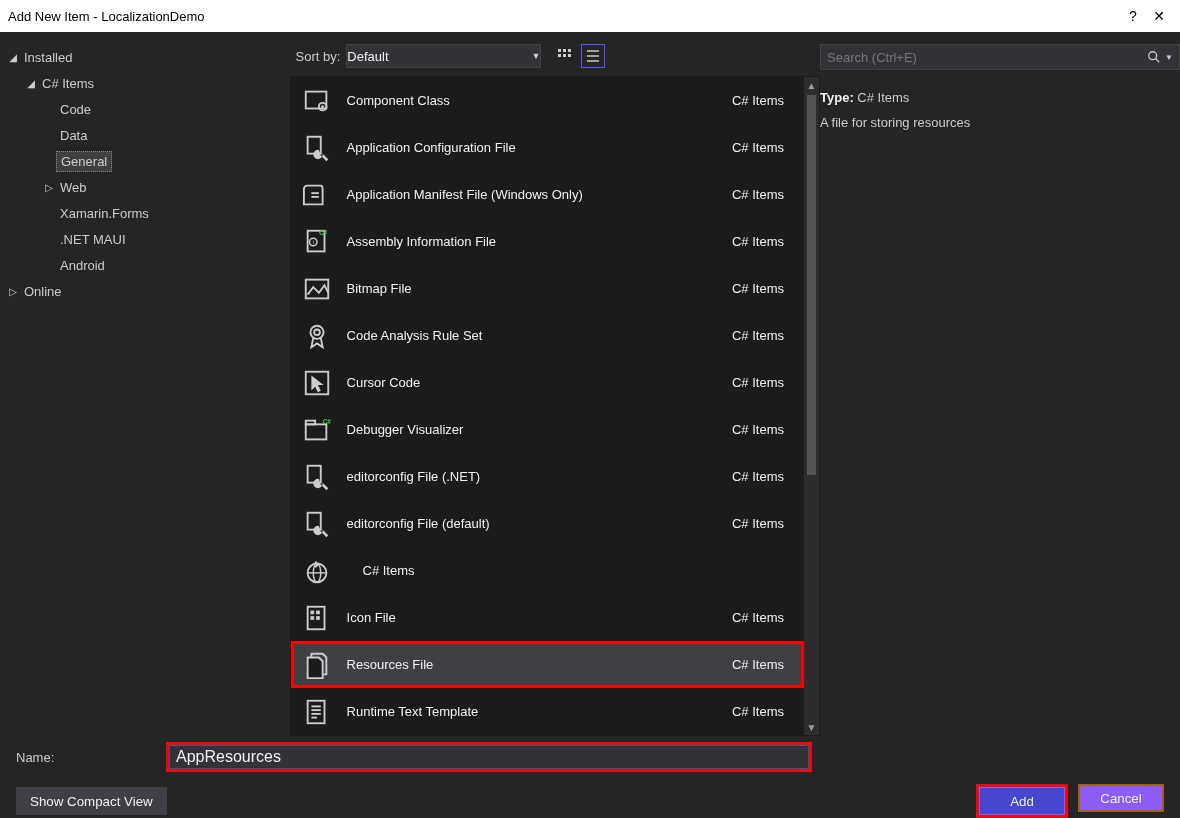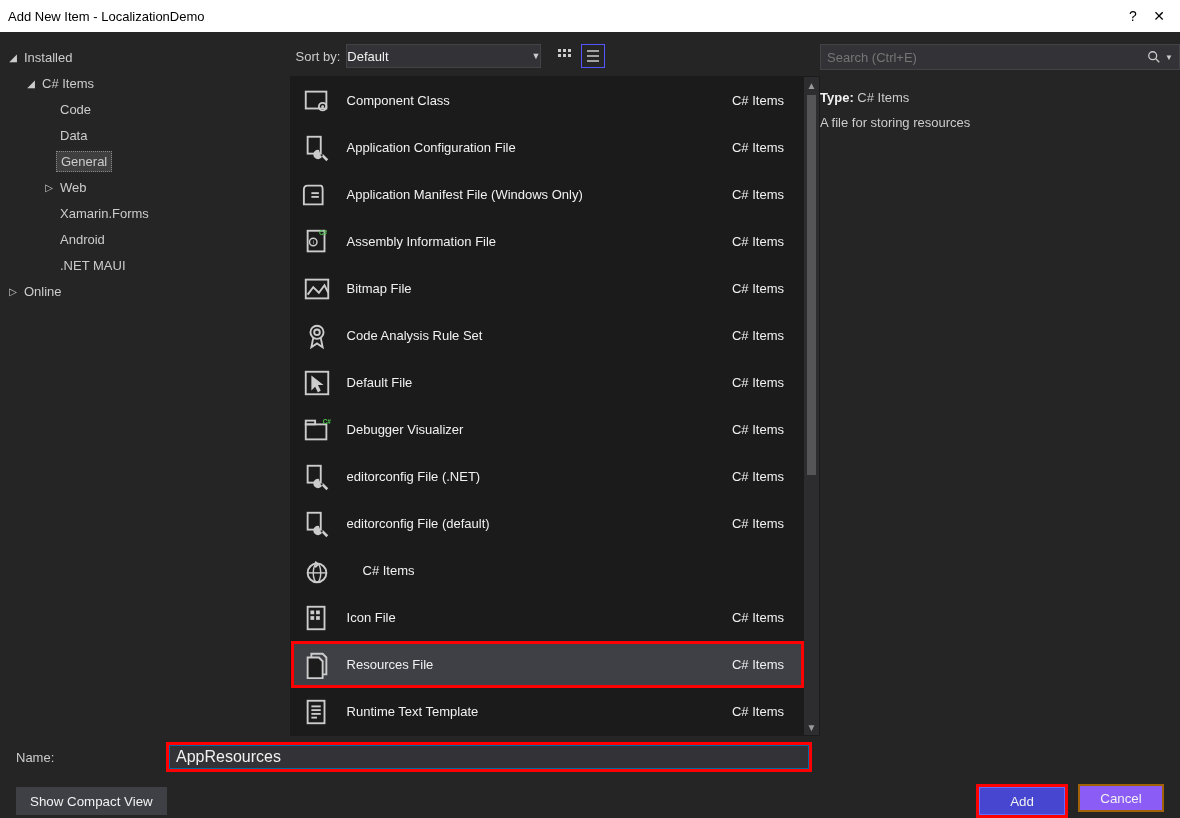--- a/index.html
+++ b/index.html
@@ -107,25 +107,25 @@
         <div class="tree-row ind2">
           <span class="arrow">▷</span>
           <span class="label">Web</span>
         </div>
         <div class="tree-row ind2">
           <span class="arrow"></span>
           <span class="label">Xamarin.Forms</span>
         </div>
         <div class="tree-row ind2">
           <span class="arrow"></span>
+          <span class="label">.NET MAUI</span>
+        </div>
+        <div class="tree-row ind2">
+          <span class="arrow"></span>
           <span class="label">Android</span>
-        </div>
-        <div class="tree-row ind2">
-          <span class="arrow"></span>
-          <span class="label">.NET MAUI</span>
         </div>
         <div class="tree-row ind0">
           <span class="arrow">▷</span>
           <span class="label">Online</span>
         </div>
       </div>
   </div>
 
   <div class="center">
     <div class="toolbar">
@@ -225,21 +225,21 @@
             <div class="name">Code Analysis Rule Set</div>
             <div class="cat">C# Items</div>
           </div>
           <div class="template-row">
             <div class="icon-slot">
               <svg width="30" height="30" viewBox="0 0 32 32">
                 <rect x="4" y="4" width="24" height="24" fill="none" stroke="#cccccc" stroke-width="2"></rect>
                 <path d="M10 8 l0 16 4-4 3 6 3-2 -3-6 6 0 z" fill="#cccccc"></path>
               </svg>
             </div>
-            <div class="name">Default File</div>
+            <div class="name">Cursor Code</div>
             <div class="cat">C# Items</div>
           </div>
           <div class="template-row">
             <div class="icon-slot">
               <svg width="30" height="30" viewBox="0 0 32 32">
                 <rect x="4" y="10" width="22" height="16" fill="none" stroke="#cccccc" stroke-width="2"></rect>
                 <rect x="4" y="6" width="10" height="4" fill="none" stroke="#cccccc" stroke-width="2"></rect>
                 <text x="22" y="10" font-size="7" fill="#4ec94e" font-weight="bold">C#</text>
               </svg>
             </div>

